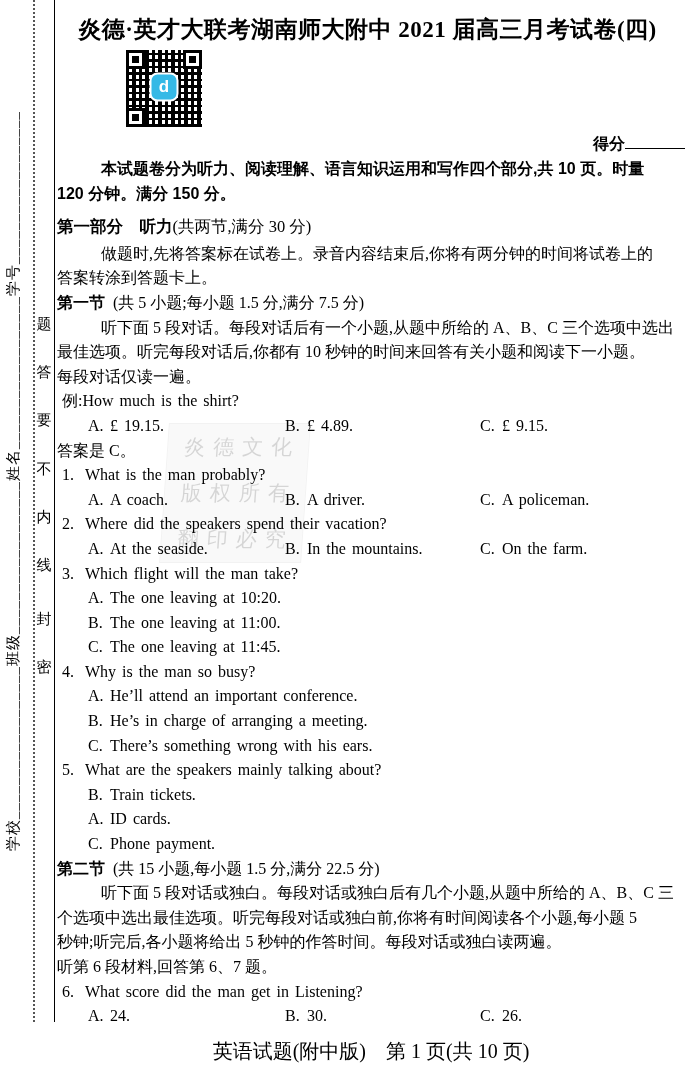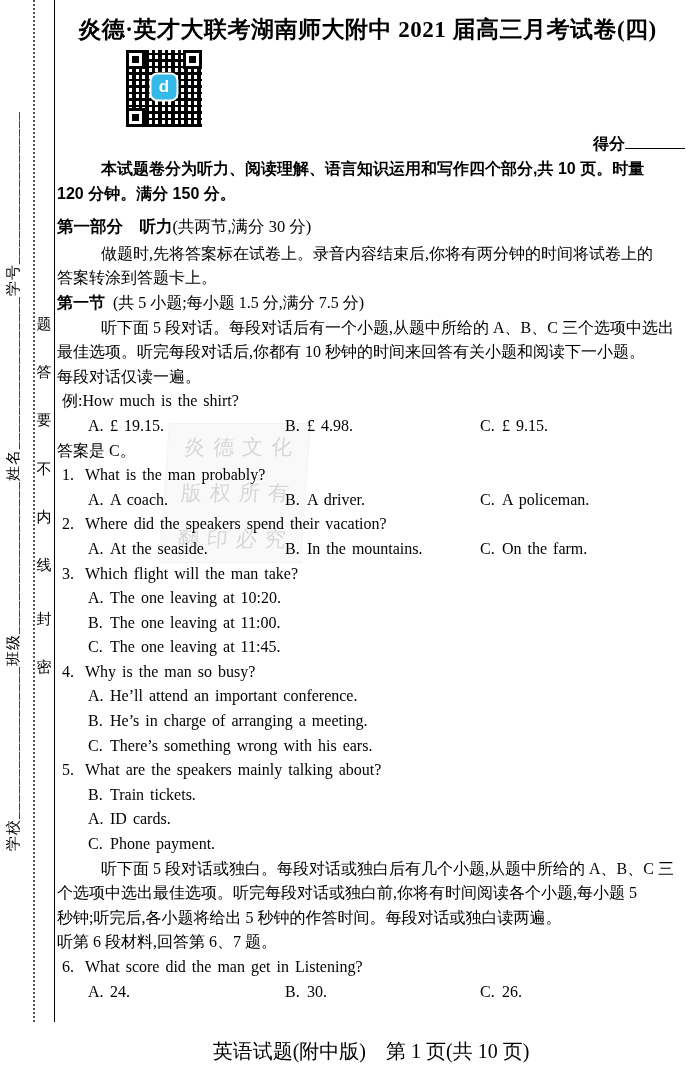--- a/index.html
+++ b/index.html
@@ -130,21 +130,21 @@
       <span class="hei">第一节</span><span class="note-gap">(共 5 小题;每小题 1.5 分,满分 7.5 分)</span>
     </div>
 
     <p class="para indent">听下面 5 段对话。每段对话后有一个小题,从题中所给的 A、B、C 三个选项中选出
 最佳选项。听完每段对话后,你都有 10 秒钟的时间来回答有关小题和阅读下一小题。
 每段对话仅读一遍。</p>
 
     <div class="q-line">例:How much is the shirt?</div>
     <div class="opt-row">
       <span class="opt"><span class="optletter">A.</span><span>£ 19.15.</span></span>
-      <span class="opt"><span class="optletter">B.</span><span>£ 4.98.</span></span>
+      <span class="opt"><span class="optletter">B.</span><span>£ 4.89.</span></span>
       <span class="opt"><span class="optletter">C.</span><span>£ 9.15.</span></span>
     </div>
     <div class="para">答案是 C。</div>
 
     <div class="q-line">
       <span class="qnum">1.</span><span>What is the man probably?</span>
     </div>
     <div class="opt-row">
       <span class="opt"><span class="optletter">A.</span><span>A coach.</span></span>
       <span class="opt"><span class="optletter">B.</span><span>A driver.</span></span>
@@ -174,20 +174,23 @@
     <div class="opt-line"><span class="optletter">B.</span><span>He’s in charge of arranging a meeting.</span></div>
     <div class="opt-line"><span class="optletter">C.</span><span>There’s something wrong with his ears.</span></div>
 
     <div class="q-line">
       <span class="qnum">5.</span><span>What are the speakers mainly talking about?</span>
     </div>
     <div class="opt-line"><span class="optletter">B.</span><span>Train tickets.</span></div>
     <div class="opt-line"><span class="optletter">A.</span><span>ID cards.</span></div>
     <div class="opt-line"><span class="optletter">C.</span><span>Phone payment.</span></div>
 
+    <div class="sec-heading">
+      <span class="hei">第二节</span><span class="note-gap">(共 15 小题,每小题 1.5 分,满分 22.5 分)</span>
+    </div>
 
     <p class="para indent">听下面 5 段对话或独白。每段对话或独白后有几个小题,从题中所给的 A、B、C 三
 个选项中选出最佳选项。听完每段对话或独白前,你将有时间阅读各个小题,每小题 5
 秒钟;听完后,各小题将给出 5 秒钟的作答时间。每段对话或独白读两遍。</p>
 
     <div class="para">听第 6 段材料,回答第 6、7 题。</div>
 
     <div class="q-line">
       <span class="qnum">6.</span><span>What score did the man get in Listening?</span>
     </div>

